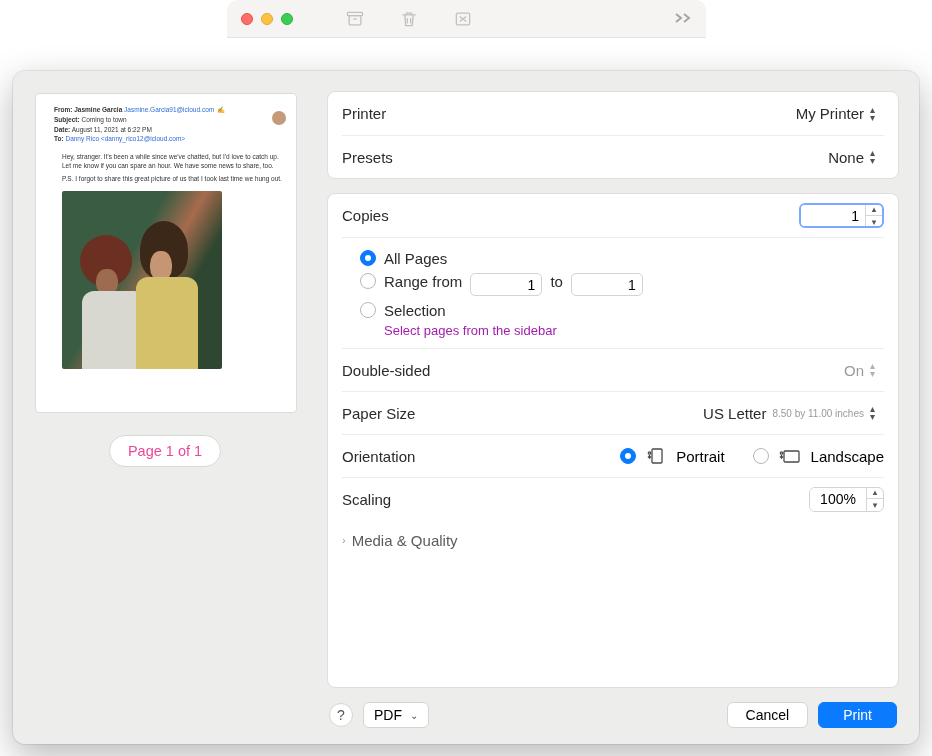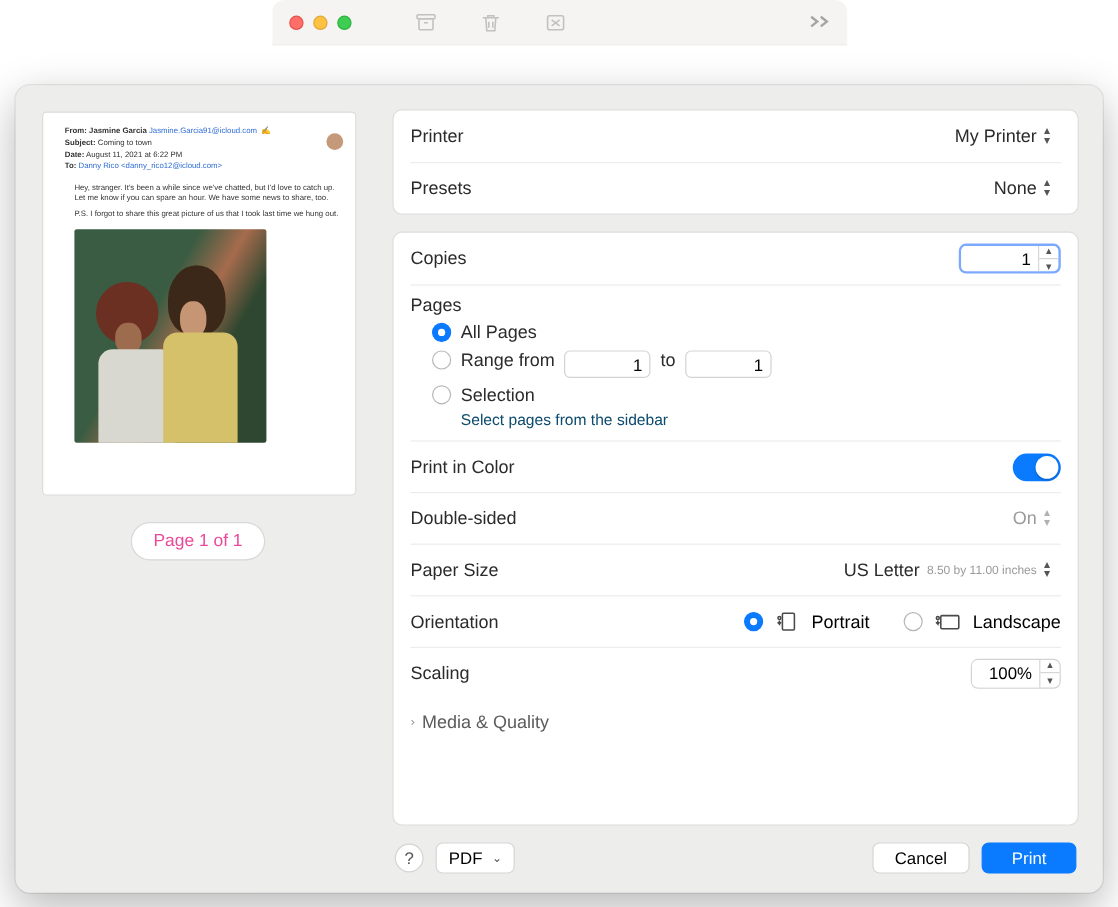--- a/index.html
+++ b/index.html
@@ -113,32 +113,32 @@
     width:16px;height:16px;border-radius:50%;
     border:1px solid #b7b7b7; background:#fff;
     display:inline-flex;align-items:center;justify-content:center;
   }
   .radio.sel { border-color:#0a7aff; background:#0a7aff;}
   .radio.sel::after{content:"";width:6px;height:6px;border-radius:50%;background:#fff;}
   .mini-input {
     width:72px; height:23px; border:1px solid #d3d3d3; border-radius:5px;
     text-align:right; padding:0 6px; font-size:14px; background:#fff;
   }
-  .hint { font-size:13px; color:#0c4a6e; padding-left:24px; margin-top:-2px;}
+  .hint { font-size:13px; color:#a21caf; padding-left:24px; margin-top:-2px;}
   .stepper {
     display:flex;align-items:center;
     border:2px solid #7aa9ff; border-radius:6px;
     height:25px; background:#fff; overflow:hidden;
   }
   .stepper input { width:64px; border:none; text-align:right; padding:0 6px; font-size:14px; outline:none; height:100%;}
   .step-btns { width:17px; display:flex; flex-direction:column; border-left:1px solid #d6d6d6;}
   .step-btns span{height:12.5px;display:flex;align-items:center;justify-content:center;font-size:9px;color:#555;border-bottom:1px solid #d6d6d6;}
   .step-btns span:last-child{border-bottom:none;}
   .stepper.nb { border:1px solid #d3d3d3; }
-  .stepper.nb input{width:56px;}
+  .stepper.nb input{width:56px;text-align:center;}
   .toggle {
     width:40px;height:23px;border-radius:12px;background:#0a7aff;position:relative;
   }
   .toggle::after{content:"";position:absolute;right:2px;top:2px;width:19px;height:19px;border-radius:50%;background:#fff;box-shadow:0 1px 2px rgba(0,0,0,0.25);}
   .section-head {display:flex;align-items:center;gap:6px;font-size:15px;color:#5b5b5b;min-height:40px;}
   .chevr { font-size:11px; color:#9a9a9a; }
 
   .footer {
     display:flex; align-items:center;
     padding:14px 2px 16px;
@@ -240,47 +240,40 @@
             <input value="1" style="">
             <span class="step-btns">
                 <span>▴</span>
                 <span>▾</span>
               </span>
           </span>
         </span>
       </div>
 
       <div class="row" style="flex-direction:column;align-items:stretch;padding:8px 0 0">
-        <span class="label" style="padding-bottom:2px">Pages</span>
         <div class="indent">
           <div class="radio-line">
             <span class="radio sel"></span>
             <span>All Pages</span>
           </div>
           <div class="radio-line">
             <span class="radio"></span>
             <span>Range from</span>
             <input class="mini-input" value="1" style="">
             <span>to</span>
             <input class="mini-input" value="1" style="">
           </div>
           <div class="radio-line">
             <span class="radio"></span>
             <span>Selection</span>
           </div>
           <div class="hint">Select pages from the sidebar</div>
         </div>
       </div>
 
-      <div class="row">
-        <span class="label">Print in Color</span>
-        <span class="right">
-            <span class="toggle"></span>
-          </span>
-      </div>
 
       <div class="row">
         <span class="label">Double-sided</span>
         <span class="right">
           <span class="popup-val dim">On</span>
           <span class="updown" style="opacity:0.45"></span>
         </span>
       </div>
 
       <div class="row">

